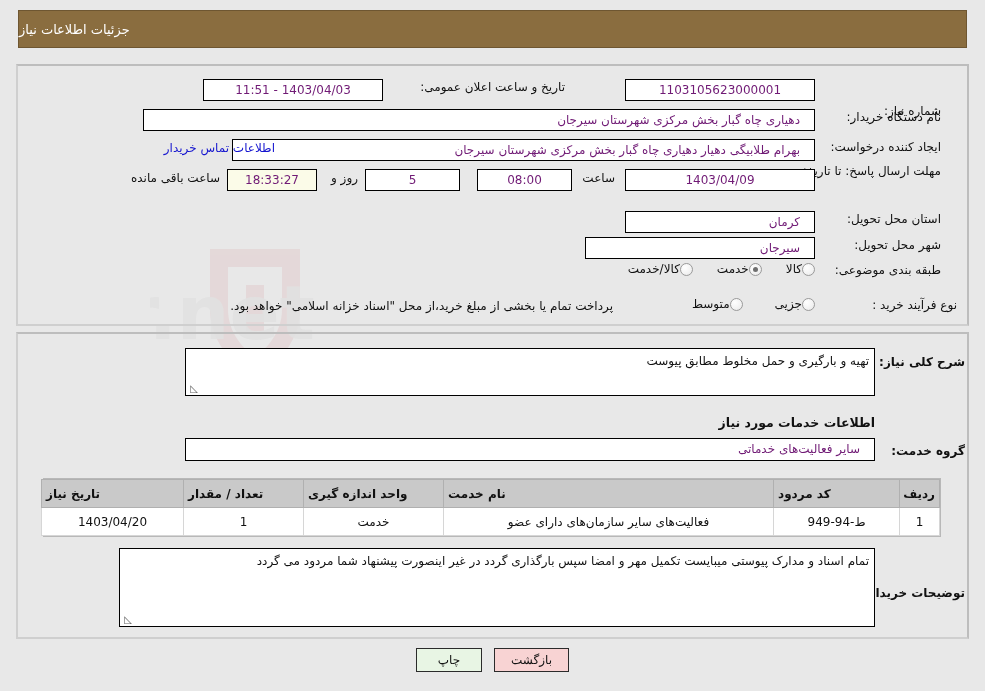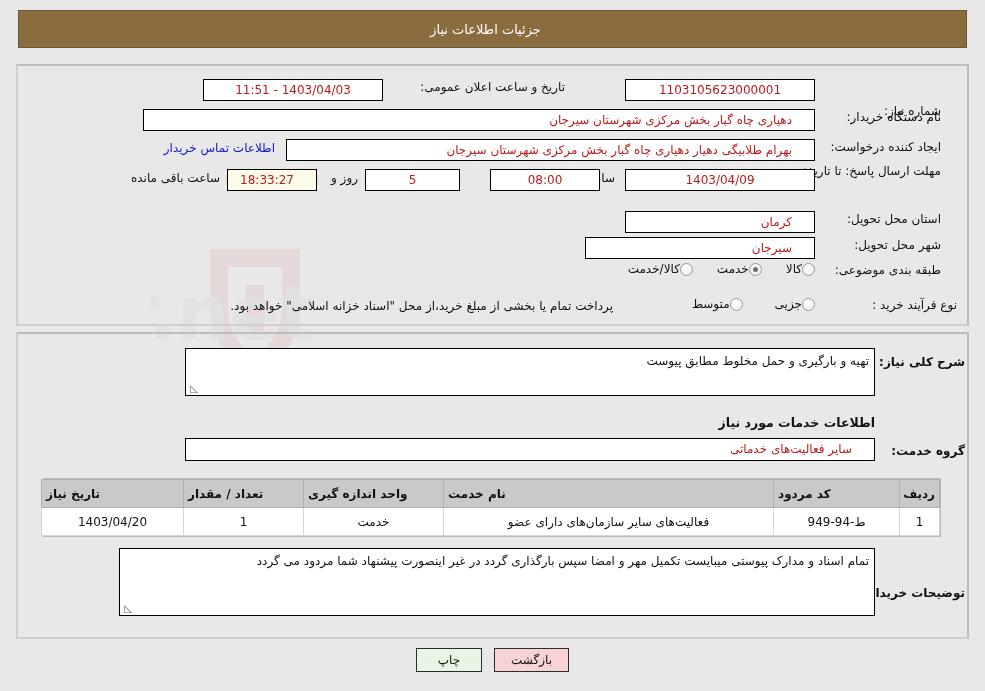--- a/index.html
+++ b/index.html
@@ -35,21 +35,21 @@
     position: absolute;
     right: 18px;
     left: 18px;
     top: 10px;
     height: 38px;
     background: #8a6d3f;
     border: 1px solid #6e5631;
     box-sizing: border-box;
     display: flex;
     align-items: center;
-    justify-content: center;
+    justify-content: flex-end;
     z-index: 2;
   }
   .header-title {
     color: #ffffff;
     font-size: 13px;
     padding-right: 14px;
     letter-spacing: .2px;
   }
 
   
@@ -80,22 +80,22 @@
     white-space: nowrap;
   }
   .lbl-b { font-weight: bold; }
   .fld {
     background: #ffffff;
     border: 1px solid #000000;
     box-sizing: border-box;
     height: 22px;
     line-height: 20px;
     font-size: 12px;
-    color: #b91c1c;
-    padding: 0 22px;
+    color: #701a75;
+    padding: 0 14px;
     overflow: hidden;
     white-space: nowrap;
   }
   .fld.center { text-align: center; }
   .fld.right  { text-align: right; }
   .fld.cream  { background: #fbfbe8; }
 
   .link {
     color: #1515cf;
     font-size: 12px;
@@ -251,33 +251,33 @@
 <div class="fld center" style="position:absolute; top:79px; right:602px; width:180px; z-index:3;">1403/04/03 - 11:51</div>
 
 <div class="row" style="top:110px; right:44px;">
   <span class="lbl">نام دستگاه خریدار:</span>
 </div>
 <div class="fld right" style="position:absolute; top:109px; right:170px; width:672px; z-index:3;">دهیاری چاه گبار بخش مرکزی شهرستان سیرجان</div>
 
 <div class="row" style="top:140px; right:44px;">
   <span class="lbl">ایجاد کننده درخواست:</span>
 </div>
-<div class="fld right" style="position:absolute; top:139px; right:170px; width:529px; z-index:3;">بهرام طلابیگی دهیار دهیاری چاه گبار بخش مرکزی شهرستان سیرجان</div>
+<div class="fld right" style="position:absolute; top:139px; right:170px; width:583px; z-index:3;">بهرام طلابیگی دهیار دهیاری چاه گبار بخش مرکزی شهرستان سیرجان</div>
 <div class="row" style="top:141px; right:710px;">
   <span class="link">اطلاعات تماس خریدار</span>
 </div>
 
 <div class="row" style="top:163px; right:44px; width:120px; display:block; line-height:17px;">
   <span class="lbl">مهلت ارسال پاسخ: تا تاریخ:</span>
 </div>
 <div class="fld center" style="position:absolute; top:169px; right:170px; width:190px; z-index:3;">1403/04/09</div>
 <div class="row" style="top:171px; right:370px;">
   <span class="lbl">ساعت</span>
 </div>
-<div class="fld center" style="position:absolute; top:169px; right:385px; width:110px; z-index:3;">08:00</div>
+<div class="fld center" style="position:absolute; top:169px; right:413px; width:95px; z-index:3;">08:00</div>
 <div class="fld center" style="position:absolute; top:169px; right:525px; width:95px; z-index:3;">5</div>
 <div class="row" style="top:171px; right:627px;">
   <span class="lbl">روز و</span>
 </div>
 <div class="fld center cream" style="position:absolute; top:169px; right:668px; width:90px; z-index:3;">18:33:27</div>
 <div class="row" style="top:171px; right:765px;">
   <span class="lbl">ساعت باقی مانده</span>
 </div>
 
 <div class="row" style="top:212px; right:44px;">
@@ -374,21 +374,21 @@
         <td>1</td>
         <td>1403/04/20</td>
       </tr>
     </tbody>
   </table>
 </div>
 
 <div class="row" style="top:586px; right:20px;">
   <span class="lbl lbl-b">توضیحات خریدار:</span>
 </div>
-<div class="ta" style="position:absolute; top:548px; right:110px; width:756px; height:68px; z-index:3;">
+<div class="ta" style="position:absolute; top:548px; right:110px; width:756px; height:79px; z-index:3;">
   <span>تمام اسناد و مدارک پیوستی میبایست تکمیل مهر و امضا سپس بارگذاری گردد در غیر اینصورت پیشنهاد شما مردود می گردد</span>
   <span class="grip">◺</span>
 </div>
 
 <div class="btn-bar">
   <button class="btn btn-back">بازگشت</button>
   <button class="btn btn-print">چاپ</button>
 </div>
 
 </body></html>

